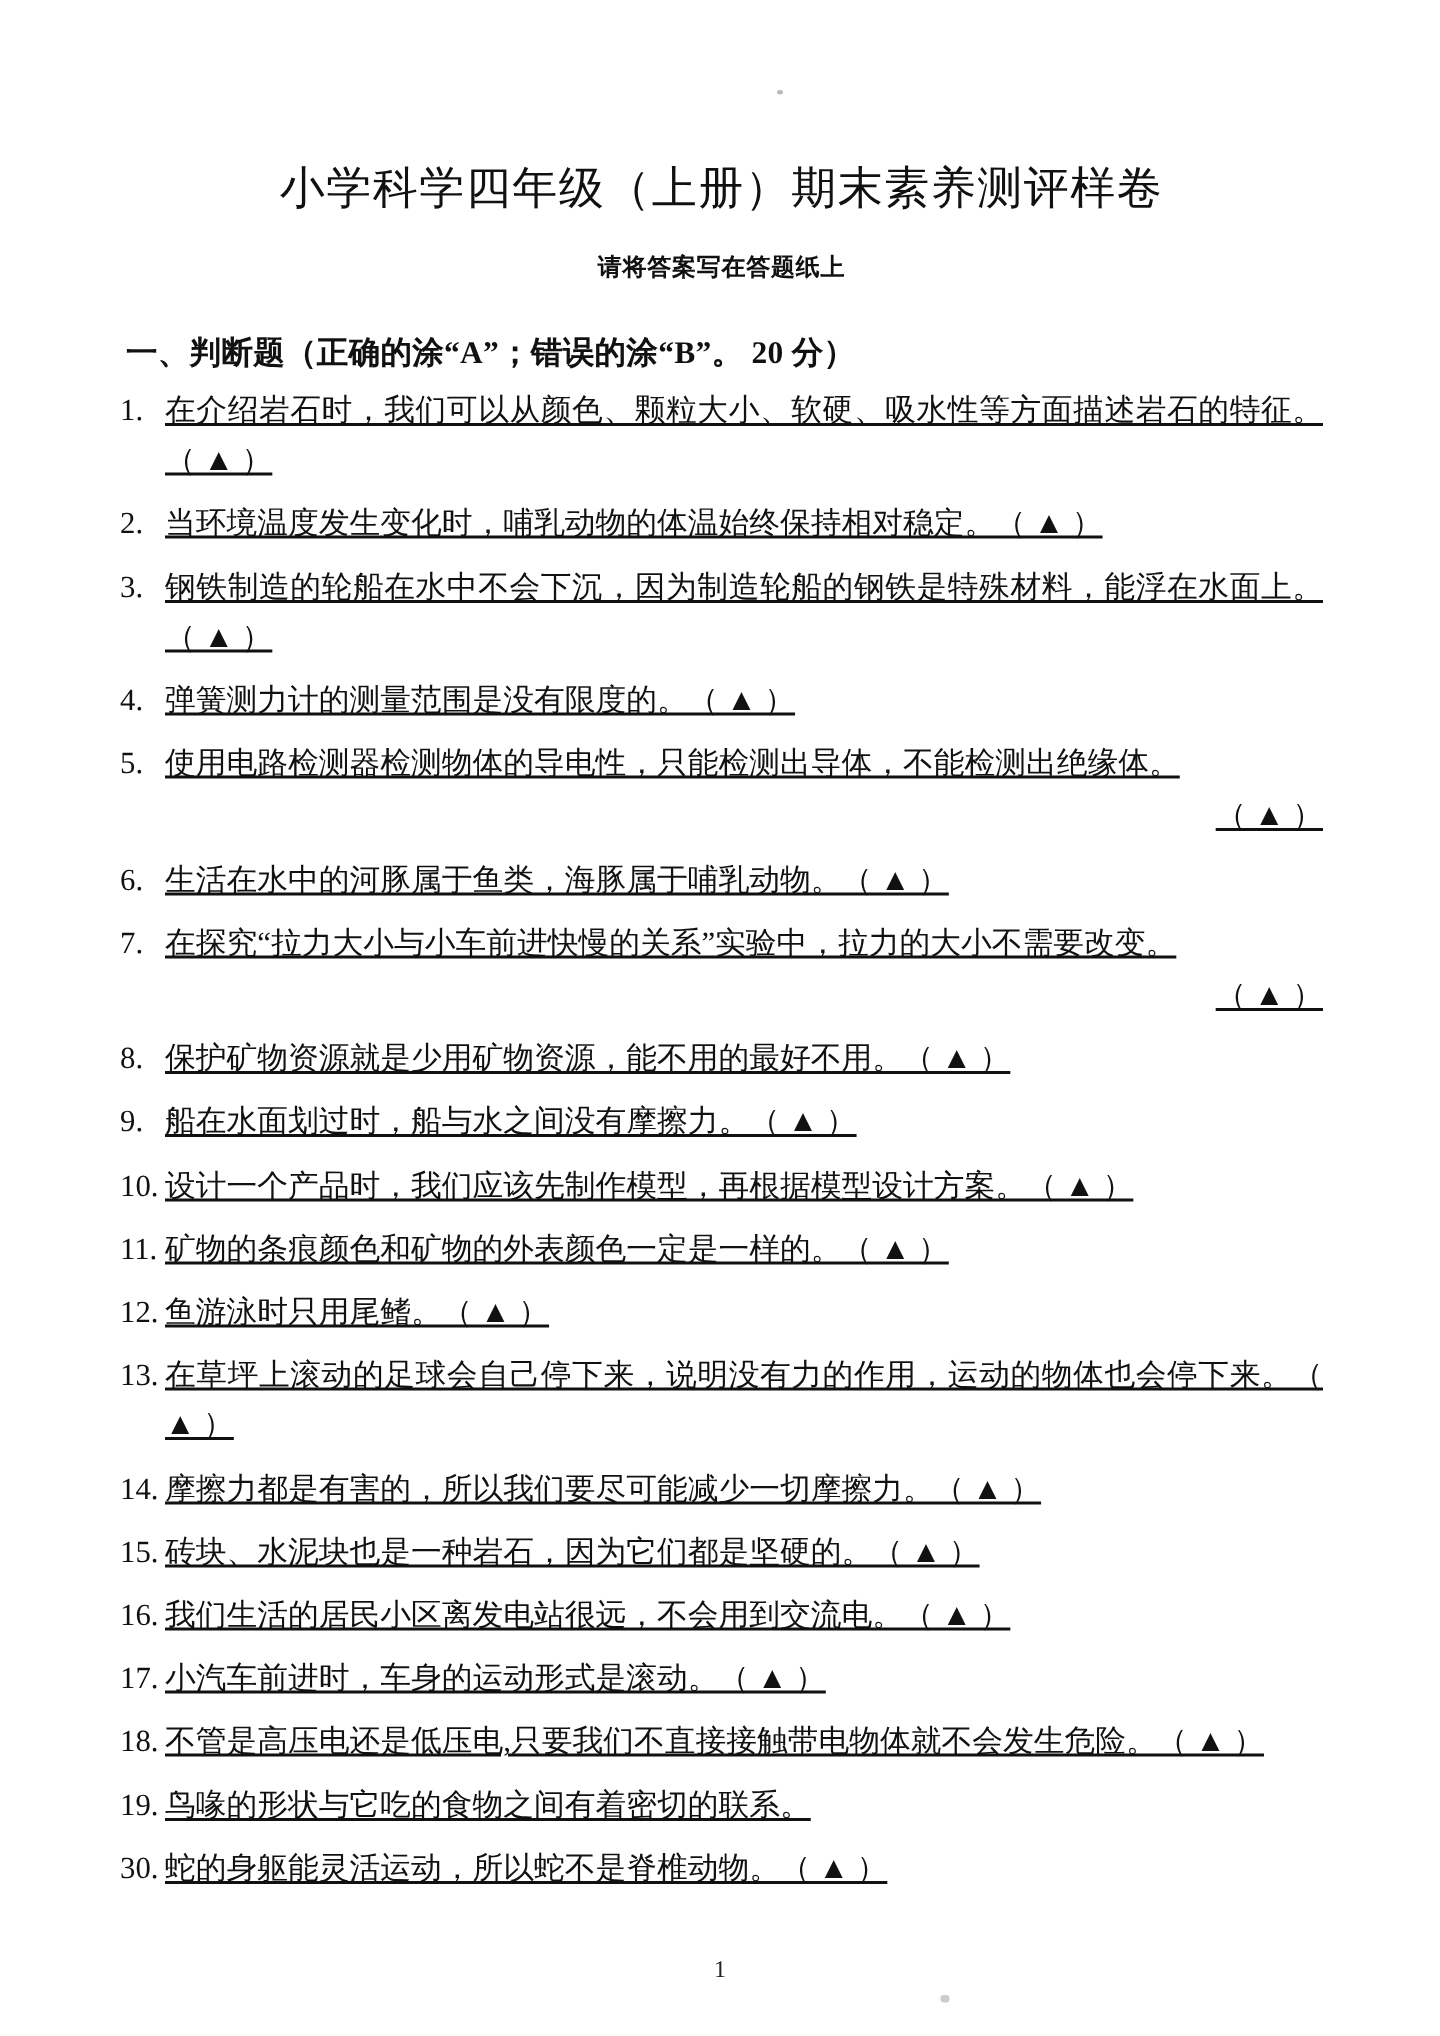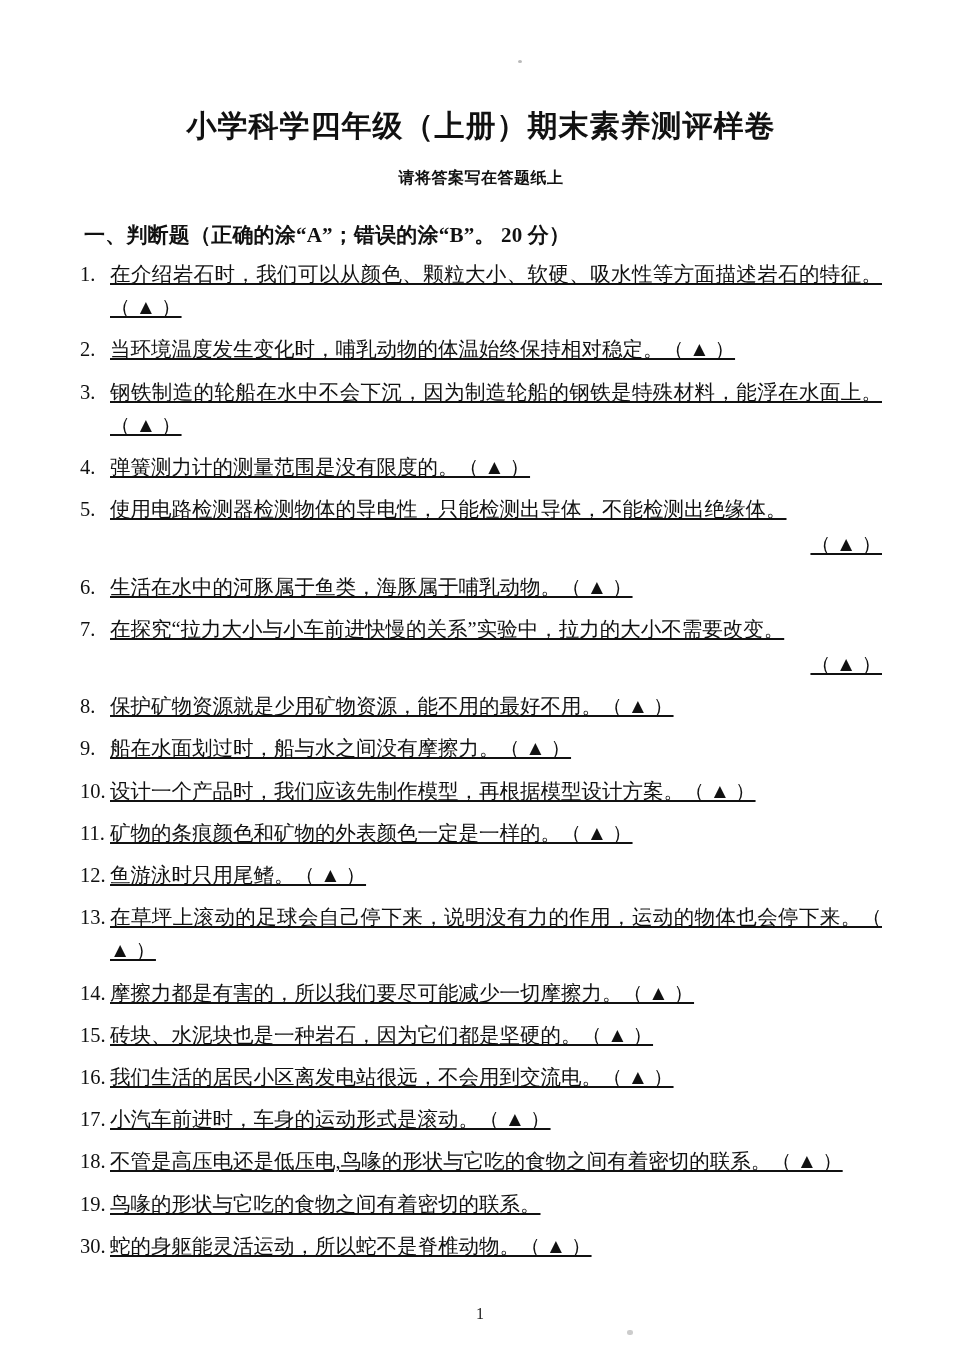--- a/index.html
+++ b/index.html
@@ -27,21 +27,21 @@
     left: 518px;
     top: 60px;
     width: 4px;
     height: 3px;
     background: #b9b9b9;
     border-radius: 50%;
   }
   .doc-title {
     text-align: center;
     font-size: 30px;
-    font-weight: bold;
+    font-weight: normal;
     letter-spacing: 1px;
     margin: 0;
     padding-top: 108px;
     line-height: 1.2;
   }
   .doc-subtitle {
     text-align: center;
     font-size: 16px;
     font-weight: bold;
     margin: 0;
@@ -182,21 +182,21 @@
       <li class="q-item">
         <span class="q-num">16.</span>
         <span class="q-text">我们生活的居民小区离发电站很远，不会用到交流电。（ ▲ ）</span>
       </li>
       <li class="q-item">
         <span class="q-num">17.</span>
         <span class="q-text">小汽车前进时，车身的运动形式是滚动。（ ▲ ）</span>
       </li>
       <li class="q-item">
         <span class="q-num">18.</span>
-        <span class="q-text">不管是高压电还是低压电,鸟喙的形状与它吃的食物之间有着密切的联系。（ ▲ ）</span>
+        <span class="q-text">不管是高压电还是低压电,只要我们不直接接触带电物体就不会发生危险。（ ▲ ）</span>
       </li>
       <li class="q-item">
         <span class="q-num">19.</span>
         <span class="q-text">鸟喙的形状与它吃的食物之间有着密切的联系。</span>
       </li>
       <li class="q-item">
         <span class="q-num">30.</span>
         <span class="q-text">蛇的身躯能灵活运动，所以蛇不是脊椎动物。（ ▲ ）</span>
       </li>
     </ol>

